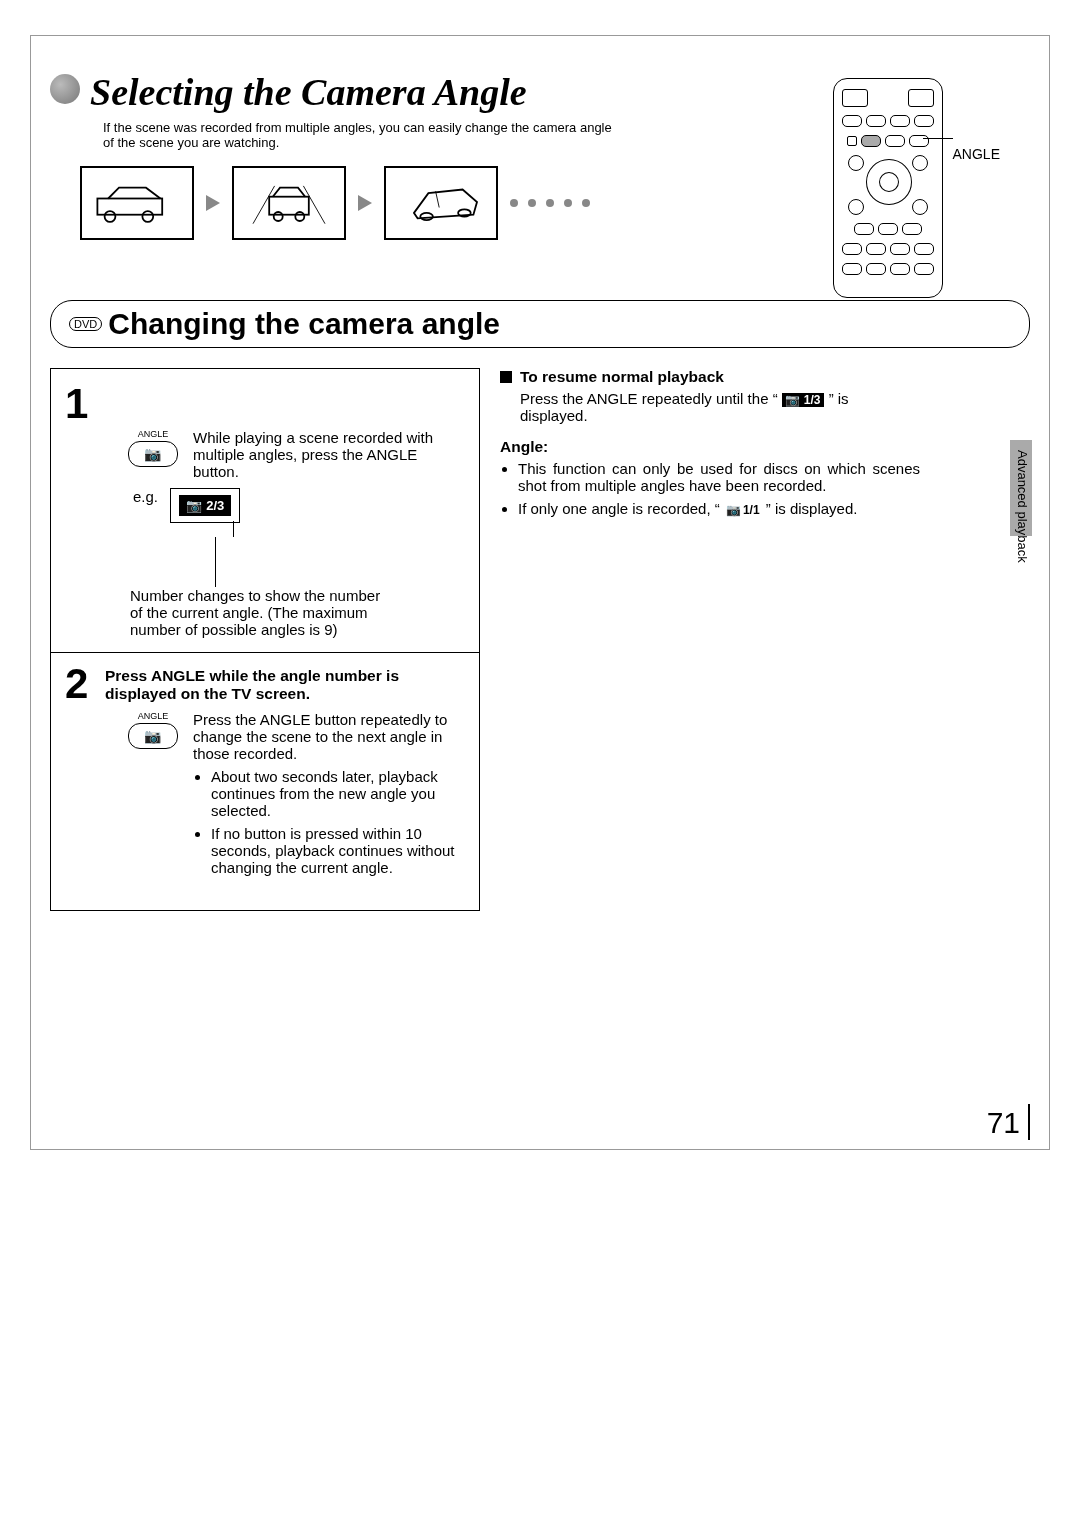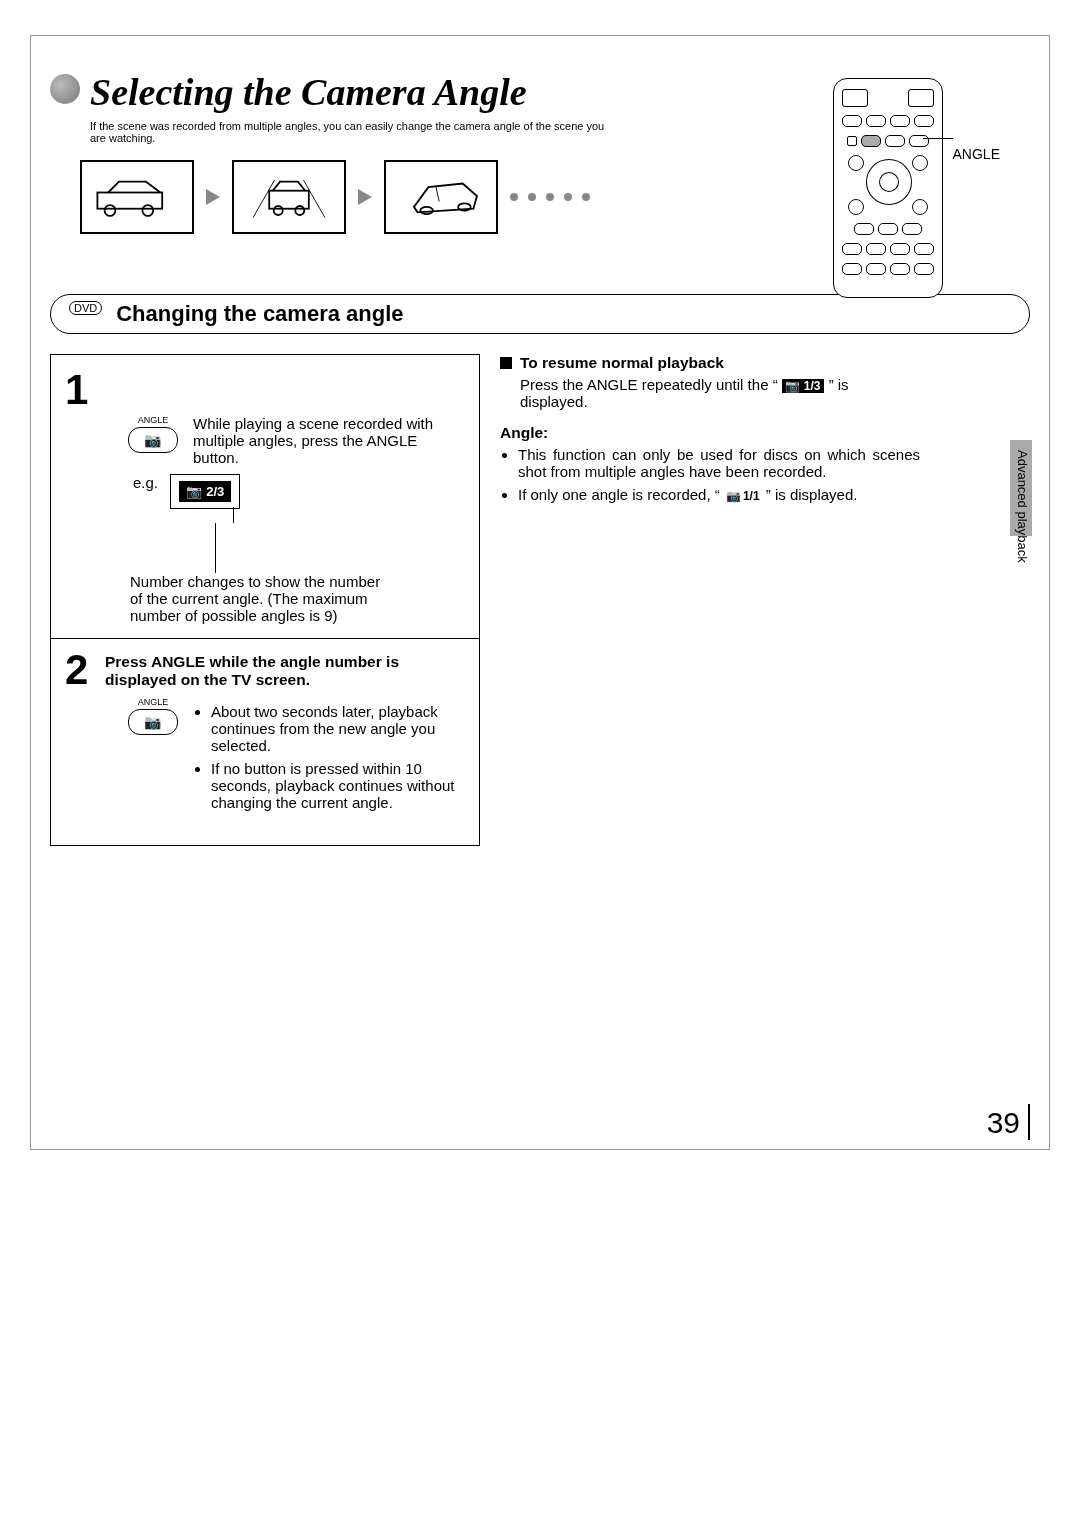--- a/index.html
+++ b/index.html
@@ -1,21 +1,21 @@
 <!DOCTYPE html>
 <html><head>
 <meta charset="utf-8">
 <style>
   html,body{margin:0;padding:0;background:#fff;font-family:Arial,Helvetica,sans-serif;color:#000}
   .page{width:1080px;height:1180px;position:relative;box-sizing:border-box;padding:70px 50px 40px 50px}
   .outer-frame{position:absolute;top:35px;left:30px;right:30px;bottom:30px;border:1px solid #999}
   .title-row{display:flex;align-items:flex-start;gap:10px}
   .title-bullet{width:30px;height:30px;border-radius:50%;background:radial-gradient(circle at 35% 35%,#bbb,#777);flex:0 0 auto;margin-top:4px}
   .page-title{font-family:"Times New Roman",serif;font-style:italic;font-weight:bold;font-size:38px;margin:0 0 6px 0}
-  .intro{font-size:11px;margin:0 0 12px 0;max-width:520px}
+  .intro{font-size:13px;margin:0 0 12px 13px;max-width:520px}
   .row-top{display:flex;align-items:flex-start;gap:20px}
   .angles-row{display:flex;align-items:center;gap:12px;margin-left:30px;margin-top:4px}
   .car-box{width:110px;height:70px;border:2px solid #000;display:flex;align-items:center;justify-content:center;background:#fff}
   .car-box svg{width:90px;height:50px}
   .arrow-right{width:0;height:0;border-left:14px solid #888;border-top:8px solid transparent;border-bottom:8px solid transparent}
   .dots{display:flex;gap:10px}
   .dots span{width:8px;height:8px;border-radius:50%;background:#888}
   .remote-wrap{position:absolute;top:78px;right:80px;display:flex;align-items:flex-start;gap:10px}
   .remote{width:110px;height:220px;border:1px solid #000;border-radius:14px;padding:10px 8px;box-sizing:border-box;display:flex;flex-direction:column;align-items:center;gap:8px;background:#fff}
   .remote .sq-row{display:flex;justify-content:space-between;width:100%}
@@ -25,23 +25,23 @@
   .extra-row{display:flex;gap:4px;align-items:center}
   .tiny{width:8px;height:8px;border:1px solid #000;border-radius:2px}
   .tiny-shaded{width:18px;height:10px;border:1px solid #000;border-radius:5px;background:#aaa}
   .dpad{position:relative;width:80px;height:60px}
   .dcorner{position:absolute;width:14px;height:14px;border:1px solid #000;border-radius:50%}
   .dc-tl{top:0;left:0}.dc-tr{top:0;right:0}.dc-bl{bottom:0;left:0}.dc-br{bottom:0;right:0}
   .dring{position:absolute;top:4px;left:18px;width:44px;height:44px;border:1px solid #000;border-radius:50%;transform:rotate(45deg)}
   .dring::after{content:"";position:absolute;top:12px;left:12px;width:18px;height:18px;border:1px solid #000;border-radius:50%}
   .remote-label{font-size:14px;margin-top:68px}
   .angle-pointer{position:absolute;top:60px;left:-30px;width:30px;height:1px;background:#000}
-  .section-bar{margin-top:60px;border:1px solid #000;border-radius:22px;padding:6px 18px;display:flex;align-items:flex-start;gap:14px}
+  .section-bar{margin-top:60px;border:1px solid #000;border-radius:22px;padding:6px 18px;display:flex;align-items:center;gap:6px}
   .dvd-badge{font-size:11px;border:1px solid #000;border-radius:10px;padding:0 4px}
-  .section-title{font-size:22px;font-weight:bold}
+  .section-title{font-size:30px;font-weight:bold}
   .two-col{display:flex;gap:20px;margin-top:20px}
   .left-col{width:430px}
   .right-col{width:420px;font-size:15px}
   .steps-box{border:1px solid #000;padding:18px 14px}
   .step{display:flex;gap:10px;margin-bottom:8px}
   .step-num{font-size:42px;font-weight:bold;font-family:Arial,sans-serif;line-height:0.8;width:30px;flex:0 0 auto}
   .step-head{font-weight:bold;font-size:15.5px}
   .step-body{margin-left:60px;font-size:15px;display:flex;gap:12px}
   .angle-btn{display:flex;flex-direction:column;align-items:center;gap:2px;width:56px;flex:0 0 auto}
   .angle-btn-label{font-size:9px}
@@ -217,20 +217,21 @@
           <div class="step-head">Press ANGLE while the angle number is displayed on the TV screen.</div>
         </div>
         <div class="step-body">
           <div class="angle-btn">
             <div class="angle-btn-label">ANGLE</div>
             <div class="angle-btn-shape">
                 <span class="cam-icon">📷</span>
               </div>
           </div>
           <div>
+            <div>Press the ANGLE button repeatedly to change the scene to the next angle in those recorded.</div>
             <ul class="bullets">
               <li>About two seconds later, playback continues from the new angle you selected.</li>
               <li>If no button is pressed within 10 seconds, playback continues without changing the current angle.</li>
             </ul>
           </div>
         </div>
       </div>
     </div>
 
     <div class="right-col">
@@ -258,15 +259,15 @@
           </span>
           <span> ” is displayed.</span>
         </li>
       </ul>
     </div>
   </div>
 
   <div class="side-tab"></div>
   <div class="side-text">Advanced playback</div>
 
-  <div class="page-num">39</div>
+  <div class="page-num">71</div>
   <div class="page-num-bar"></div>
 </div>
 
 </body></html>

